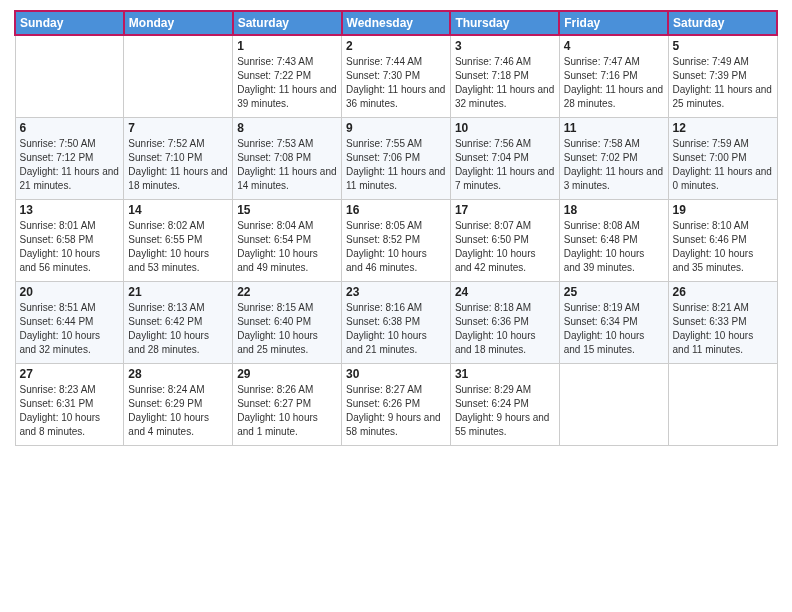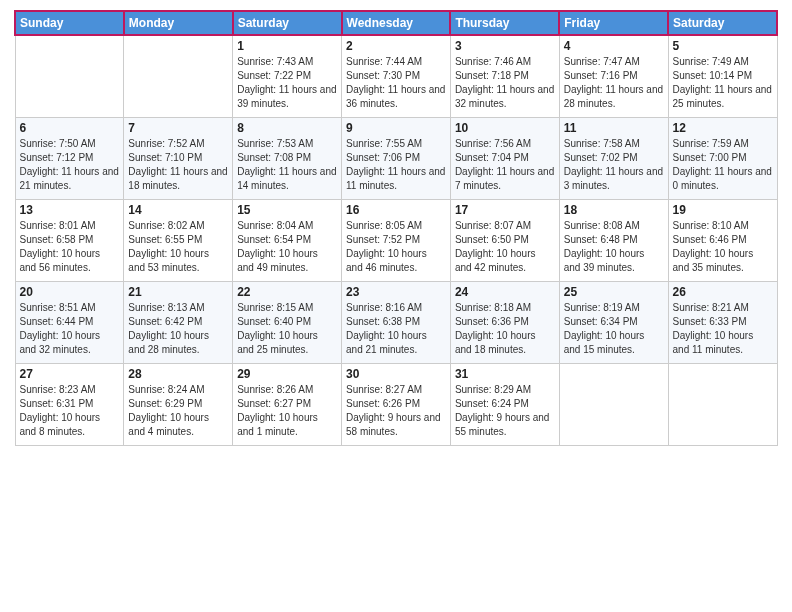--- a/index.html
+++ b/index.html
@@ -132,21 +132,21 @@
             <div class="day-info">
               <div>Sunrise: 7:47 AM</div>
               <div>Sunset: 7:16 PM</div>
               <div>Daylight: 11 hours and 28 minutes.</div>
             </div>
           </td>
           <td>
             <div class="day-number">5</div>
             <div class="day-info">
               <div>Sunrise: 7:49 AM</div>
-              <div>Sunset: 10:14 PM</div>
+              <div>Sunset: 7:39 PM</div>
               <div>Daylight: 11 hours and 25 minutes.</div>
             </div>
           </td>
         </tr>
         <tr>
           <td>
             <div class="day-number">6</div>
             <div class="day-info">
               <div>Sunrise: 7:50 AM</div>
               <div>Sunset: 7:12 PM</div>
@@ -224,21 +224,21 @@
             <div class="day-info">
               <div>Sunrise: 8:04 AM</div>
               <div>Sunset: 6:54 PM</div>
               <div>Daylight: 10 hours and 49 minutes.</div>
             </div>
           </td>
           <td>
             <div class="day-number">16</div>
             <div class="day-info">
               <div>Sunrise: 8:05 AM</div>
-              <div>Sunset: 7:52 PM</div>
+              <div>Sunset: 8:52 PM</div>
               <div>Daylight: 10 hours and 46 minutes.</div>
             </div>
           </td>
           <td>
             <div class="day-number">17</div>
             <div class="day-info">
               <div>Sunrise: 8:07 AM</div>
               <div>Sunset: 6:50 PM</div>
               <div>Daylight: 10 hours and 42 minutes.</div>
             </div>

